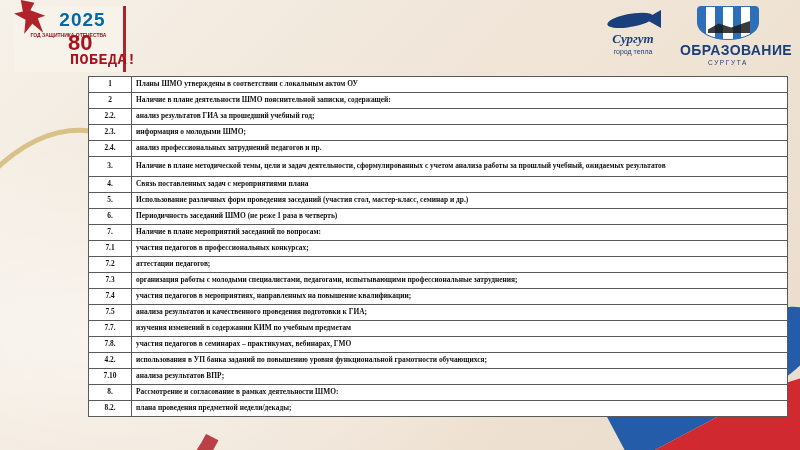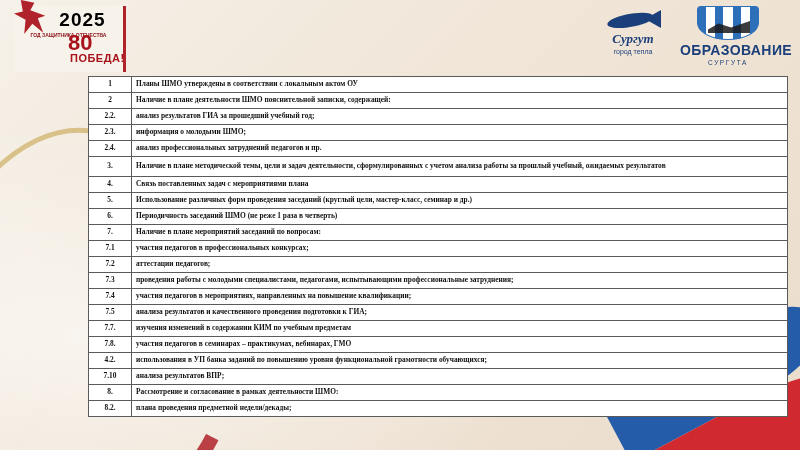--- a/index.html
+++ b/index.html
@@ -90,21 +90,21 @@
     flex-direction: column;
     align-items: center;
     justify-content: flex-start;
     padding-top: 4px;
     box-sizing: border-box;
   }
   .logo-75 .year {
     font-family: "Liberation Sans", sans-serif;
     font-weight: bold;
     font-size: 19px;
-    color: #000000;
+    color: #0369a1;
     letter-spacing: 1px;
     line-height: 1;
     margin-left: 28px;
   }
   .logo-75 .sub {
     font-family: "Liberation Sans", sans-serif;
     font-size: 5px;
     color: #8c1118;
     text-align: center;
     line-height: 1.25;
@@ -121,23 +121,23 @@
     left: 0; top: 30px;
     font-family: "Liberation Sans", sans-serif;
     font-weight: bold;
     font-size: 22px;
     color: #a8121b;
     line-height: 1;
   }
   .logo-80 .pobeda {
     position: absolute;
     left: 2px; top: 50px;
-    font-family: Liberation Sans, sans-serif;
-    font-weight: bold;
-    font-size: 11px;
+    font-family: Liberation Mono, monospace;
+    font-weight: bold;
+    font-size: 15px;
     color: #a8121b;
     letter-spacing: .5px;
   }
   .soldier {
     position: absolute;
     left: 14px; top: 0px;
     width: 34px; height: 34px;
     background: #b0232a;
     clip-path: polygon(20% 0%, 60% 8%, 48% 30%, 92% 46%, 70% 54%, 86% 96%, 54% 70%, 30% 100%, 34% 58%, 0% 40%, 26% 34%);
   }
@@ -325,41 +325,41 @@
           <tr class="tall">
             <td class="num">3.</td>
             <td class="txt">Наличие в плане методической темы, цели  и задач деятельности, сформулированных с учетом анализа работы за прошлый учебный, ожидаемых результатов</td>
           </tr>
           <tr class="norm">
             <td class="num">4.</td>
             <td class="txt">Связь поставленных задач с мероприятиями плана</td>
           </tr>
           <tr class="norm">
             <td class="num">5.</td>
-            <td class="txt">Использование различных форм проведения заседаний (круглый цели, мастер-класс, семинар и др.)</td>
+            <td class="txt">Использование различных форм проведения заседаний (участия стол, мастер-класс, семинар и др.)</td>
           </tr>
           <tr class="norm">
             <td class="num">6.</td>
             <td class="txt">Периодичность заседаний ШМО (не реже 1 раза в четверть)</td>
           </tr>
           <tr class="norm">
             <td class="num">7.</td>
             <td class="txt">Наличие в плане мероприятий заседаний по вопросам:</td>
           </tr>
           <tr class="norm">
             <td class="num">7.1</td>
             <td class="txt">участия педагогов в профессиональных конкурсах;</td>
           </tr>
           <tr class="norm">
             <td class="num">7.2</td>
             <td class="txt">аттестации педагогов;</td>
           </tr>
           <tr class="norm">
             <td class="num">7.3</td>
-            <td class="txt">проведения работы с молодыми специалистами, педагогами, испытывающими профессиональные затруднения;</td>
+            <td class="txt">организация работы с молодыми специалистами, педагогами, испытывающими профессиональные затруднения;</td>
           </tr>
           <tr class="norm">
             <td class="num">7.4</td>
             <td class="txt">участия педагогов в мероприятиях, направленных на повышение квалификации;</td>
           </tr>
           <tr class="norm">
             <td class="num">7.5</td>
             <td class="txt">анализа результатов и качественного проведения подготовки к ГИА;</td>
           </tr>
           <tr class="norm">

